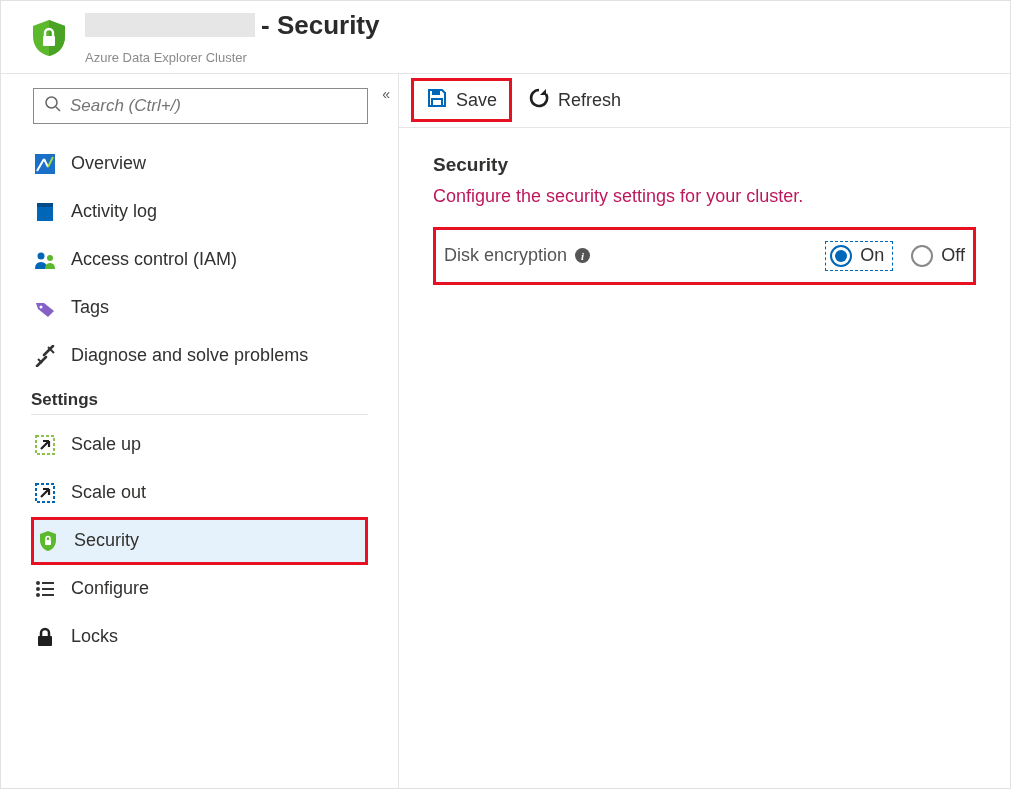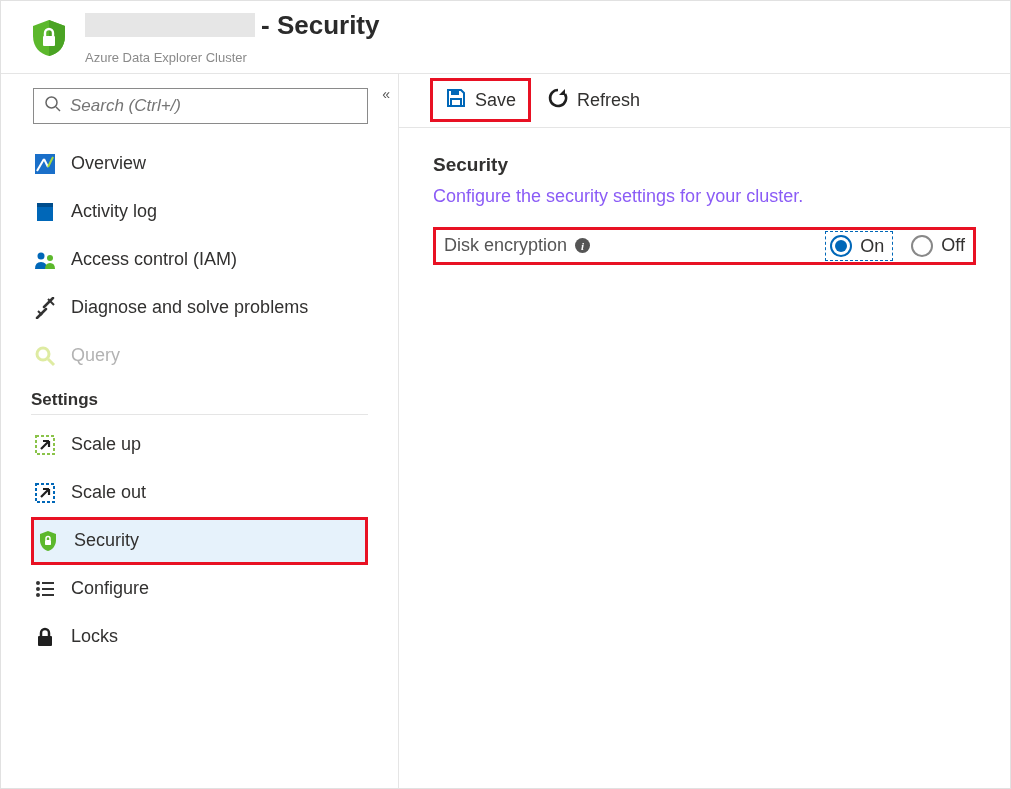--- a/index.html
+++ b/index.html
@@ -145,38 +145,38 @@
   .tool-btn {
     display: inline-flex;
     align-items: center;
     height: 42px;
     padding: 0 12px;
     font-size: 18px;
     color: #323130;
     cursor: pointer;
     gap: 8px;
   }
-  .tool-btn.highlight-red { height: 44px; margin-left: 19px; }
+  .tool-btn.highlight-red { height: 44px; }
   .content {
     padding: 26px 34px;
   }
   .content h2 {
     margin: 0 0 10px 0;
     font-size: 19px;
     font-weight: 600;
   }
   .content p {
     margin: 0 0 20px 0;
     font-size: 18px;
-    color: #8b5cf6;
+    color: #be185d;
   }
   .setting-row {
     display: flex;
     align-items: center;
-    height: 38px;
+    height: 58px;
     padding: 0 8px;
   }
   .setting-label {
     font-size: 18px;
     color: #555;
     display: flex;
     align-items: center;
     gap: 8px;
     flex: 1;
   }
@@ -218,21 +218,20 @@
   }
   .radio-opt.selected .radio-circle::after {
     content: "";
     width: 12px; height: 12px;
     border-radius: 50%;
     background: #0067b8;
   }
   .radio-opt.selected {
     border: 1px dashed #0067b8;
     padding: 3px 8px 3px 4px;
-    align-items: flex-end;
   }
 </style>
 </head>
 <body>
 
 <div class="app">
 
   <div class="header">
     <span class="header-shield">
       <svg viewBox="0 0 40 40" width="40" height="40">
@@ -296,36 +295,36 @@
               <path d="M1 20 Q1 13 7 13 Q13 13 13 20 Z" fill="#0067b8"></path>
               <circle cx="16" cy="9" r="3" fill="#5cb82c"></circle>
               <path d="M11 20 Q11 14 16 14 Q21 14 21 20 Z" fill="#5cb82c"></path>
             </svg>
           </span>
           <span>Access control (IAM)</span>
         </div>
         <div class="nav-item">
           <span class="icon">
             <svg width="22" height="22" viewBox="0 0 22 22">
+              <path d="M2 6 L10 6 L20 14 L14 20 L4 12 Z" fill="#8661c5"></path>
+              <circle cx="7" cy="10" r="1.5" fill="#fff"></circle>
+            </svg>
+          </span>
+          <span>Tags</span>
+        </div>
+        <div class="nav-item">
+          <span class="icon">
+            <svg width="22" height="22" viewBox="0 0 22 22">
               <path d="M6 18 L3 21 M6 18 L12 12" stroke="#333" stroke-width="2.5" stroke-linecap="round"></path>
               <path d="M16 4 L19 1 M16 4 L10 10" stroke="#333" stroke-width="2.5" stroke-linecap="round"></path>
               <path d="M14 2 L20 8" stroke="#333" stroke-width="2"></path>
               <path d="M4 14 L8 18" stroke="#333" stroke-width="2"></path>
             </svg>
           </span>
           <span>Diagnose and solve problems</span>
-        </div>
-        <div class="nav-item disabled">
-          <span class="icon">
-            <svg width="22" height="22" viewBox="0 0 22 22" opacity="0.45">
-              <circle cx="9" cy="9" r="6" stroke="#b8d432" stroke-width="3" fill="none"></circle>
-              <line x1="14" y1="14" x2="20" y2="20" stroke="#b8d432" stroke-width="3"></line>
-            </svg>
-          </span>
-          <span>Query</span>
         </div>
 
         <div class="group-heading">Settings</div>
 
         <div class="nav-item">
           <span class="icon">
             <svg width="22" height="22" viewBox="0 0 22 22">
               <rect x="2" y="2" width="18" height="18" fill="none" stroke="#8bc34a" stroke-width="2" stroke-dasharray="3 2"></rect>
               <path d="M7 15 L15 7 M15 7 H9 M15 7 V13" stroke="#1f1f1f" stroke-width="2.2" fill="none"></path>
             </svg>

